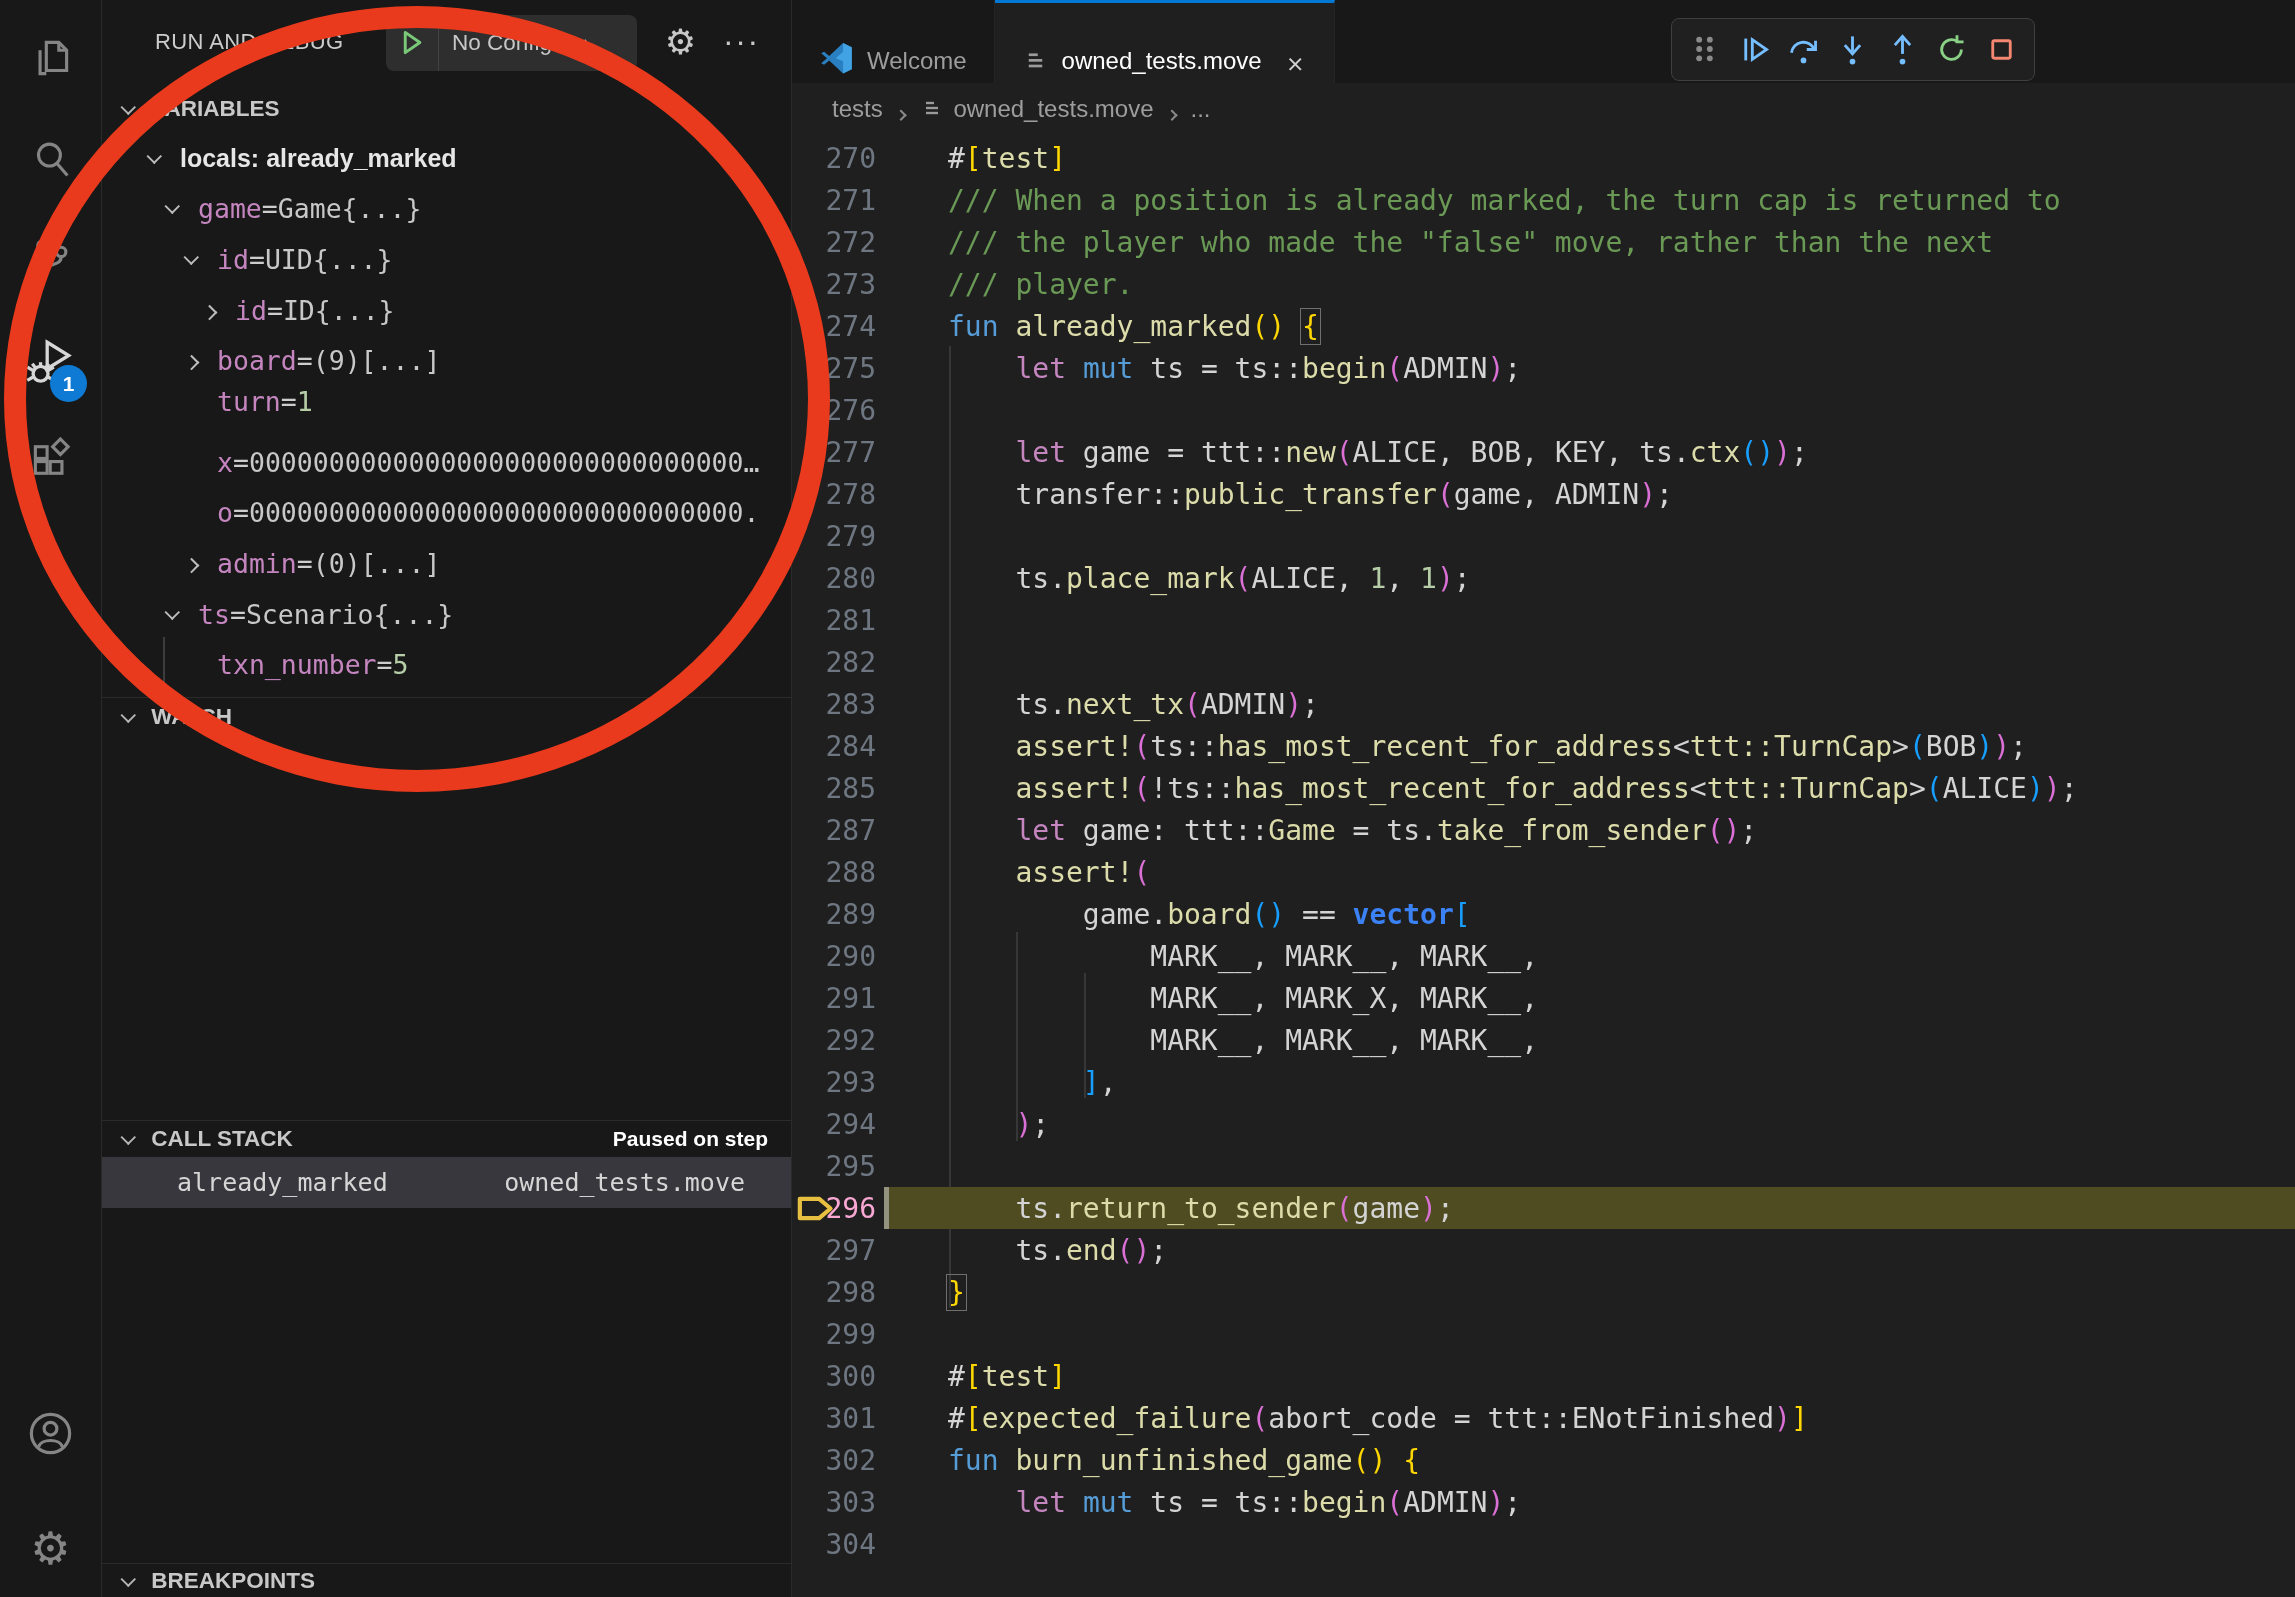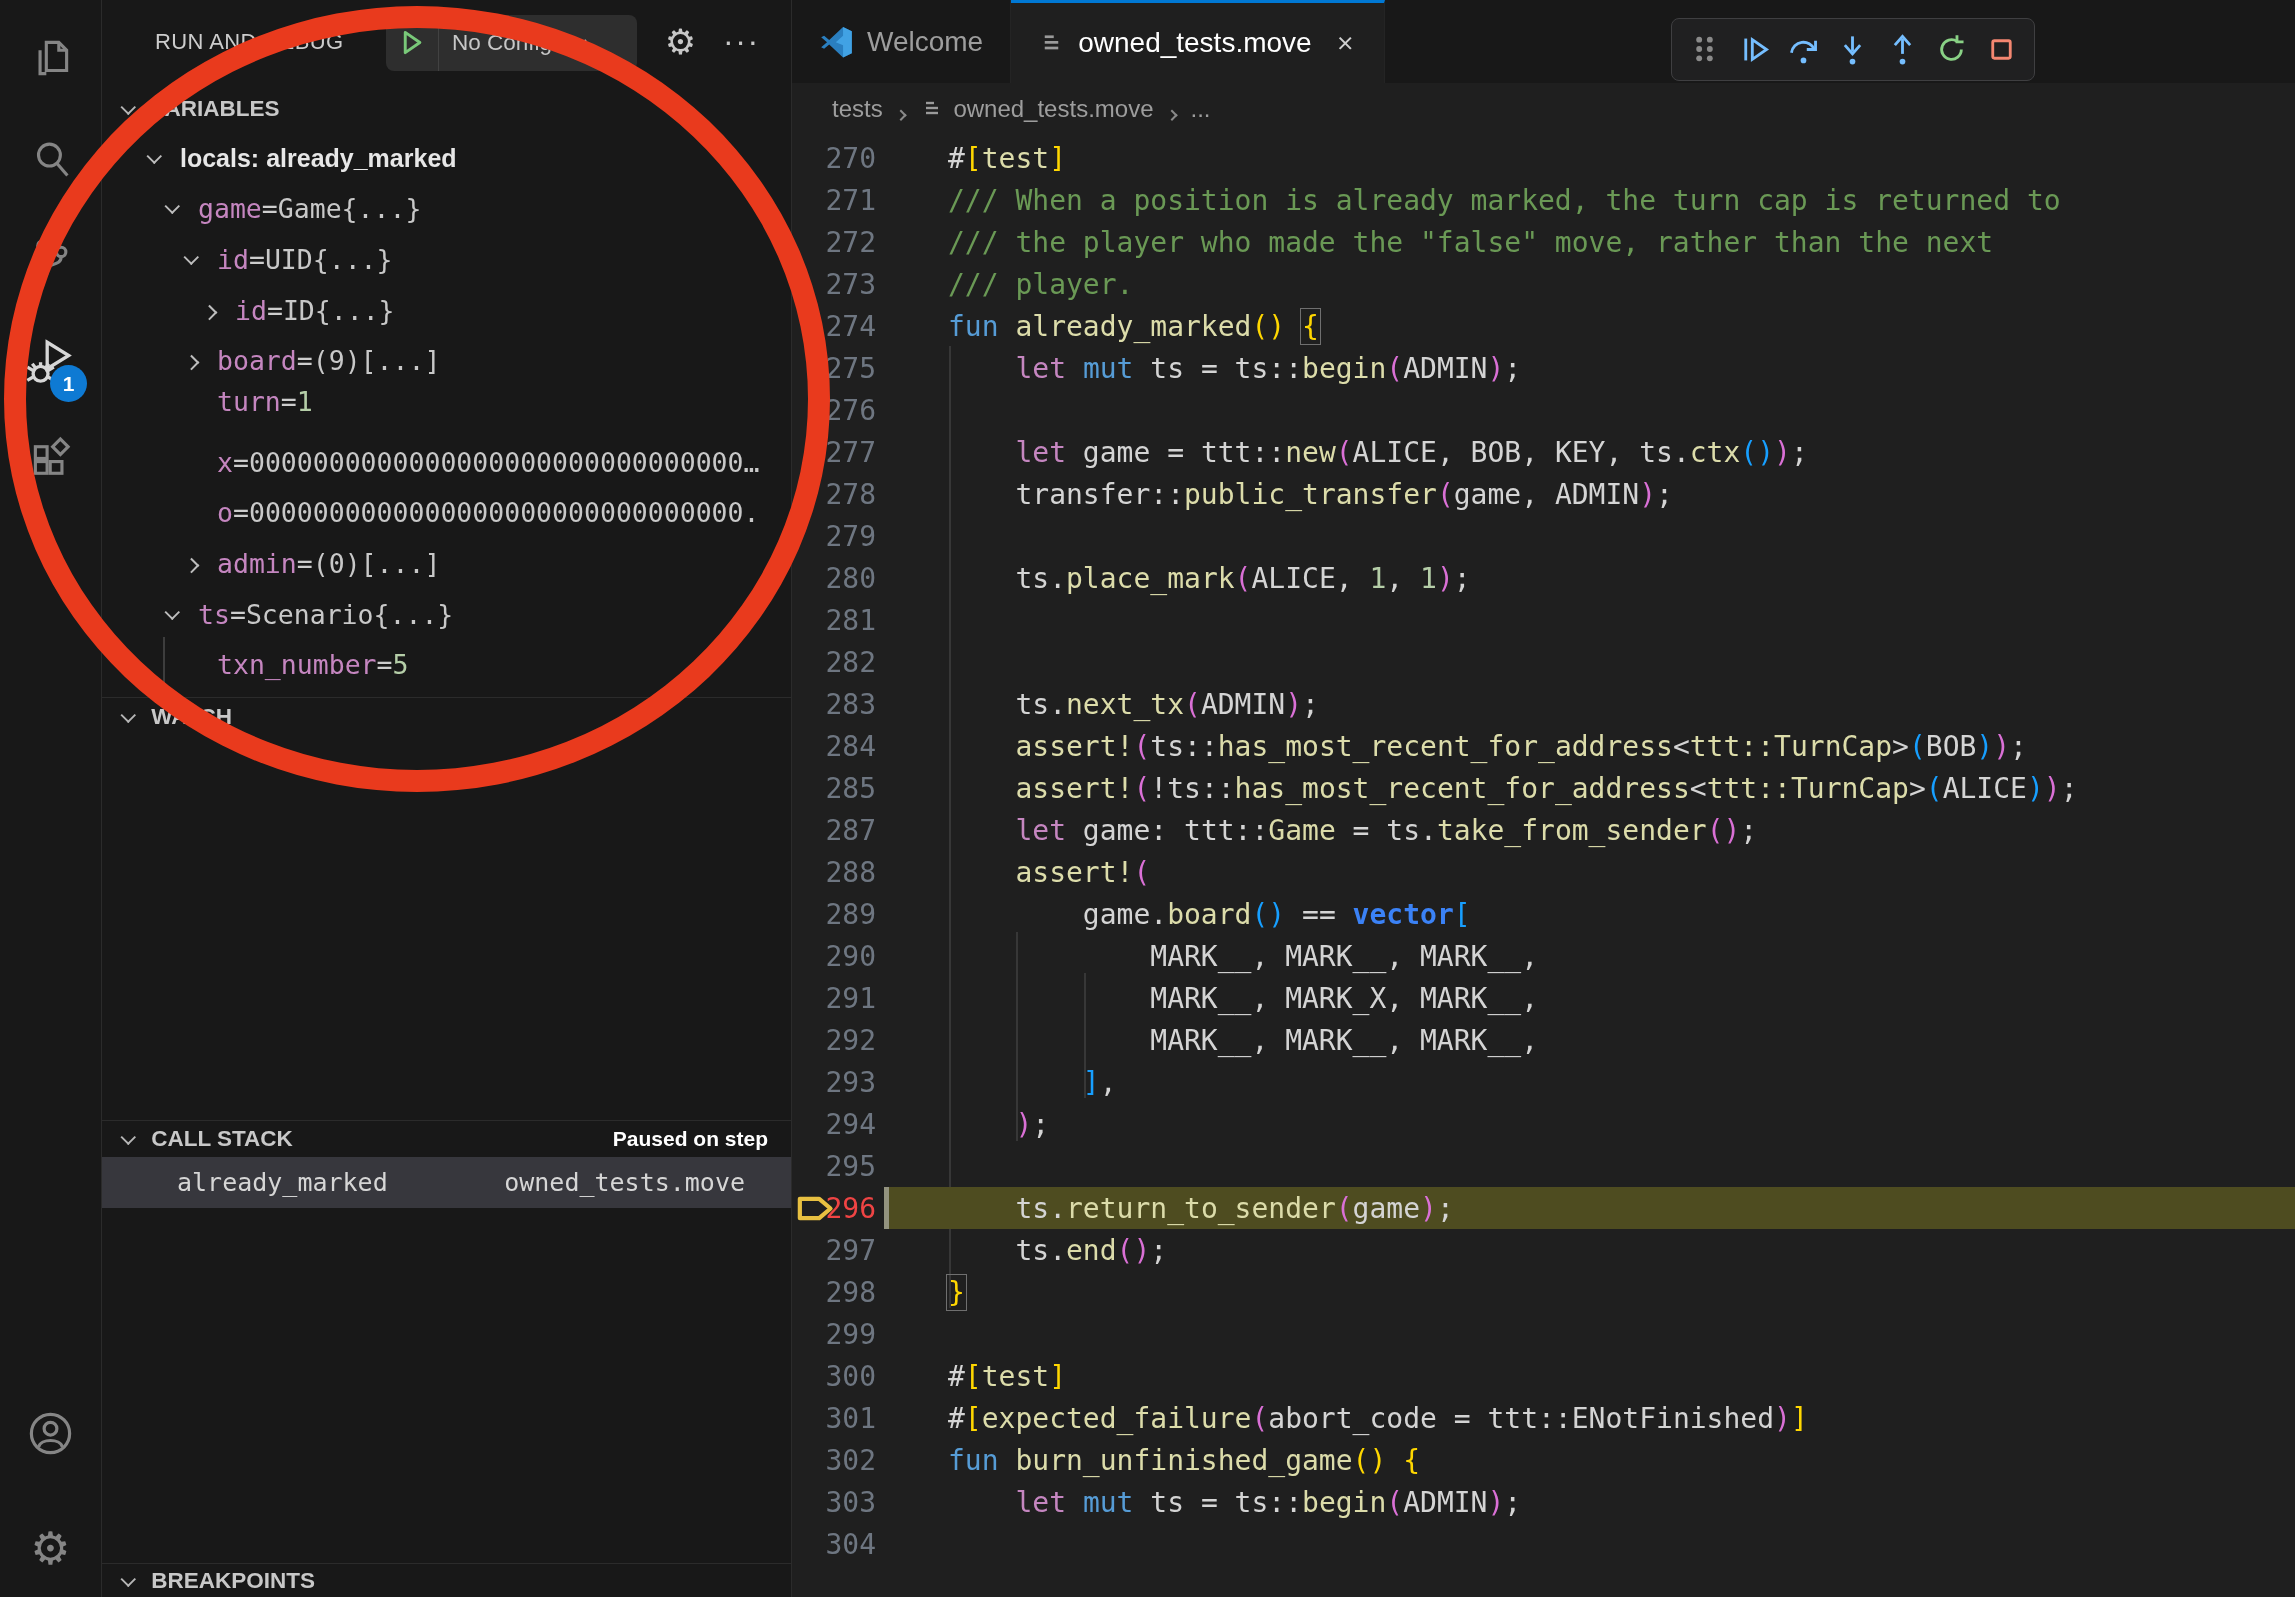--- a/index.html
+++ b/index.html
@@ -58,38 +58,38 @@
   .chev { display:inline-block; width:10.5px; height:10.5px;
     border-right:2.4px solid currentColor; border-bottom:2.4px solid currentColor; }
   .chev.down { transform:rotate(45deg) translate(-1.6px,-1.6px); }
   .chev.right { transform:rotate(-45deg) translate(-1.6px,1.6px); }
   .chev.sm { width:8px; height:8px; border-width:2px; }
 
   
   #editor { position:absolute; left:792px; top:0; width:1503px; height:1597px; background:#1f1f1f; }
   #tabbar { position:absolute; left:0; top:0; width:1503px; height:83px; background:#181818;
     display:flex; }
-  .tab { height:83px; display:flex; align-items:center; padding:8px 27px;
-    border-right:0.8px solid #242424; font-size:28px; color:#9d9d9d; background:#181818; position:relative; }
+  .tab { height:83px; display:flex; align-items:flex-end; padding:8px 27px;
+    border-right:0.8px solid #242424; font-size:24px; color:#9d9d9d; background:#181818; position:relative; }
   .tab.active { background:#1f1f1f; color:#ffffff; border-top:3.2px solid #0078d4; }
   .tab .tab-icon { margin-right:13px; display:flex; align-items:center; }
   .tab .close { margin-left:22.5px; display:flex; align-items:center; }
 
   #breadcrumb { position:absolute; left:0; top:83px; width:1503px; height:51px; background:#1f1f1f;
     display:flex; align-items:center; color:#9d9d9d; font-size:24px; }
   #breadcrumb .bc-sep { margin:0 14.5px; color:#8a8a8a; }
   #breadcrumb .bc-icon { margin-right:9.7px; display:flex; }
 
   #code { position:absolute; left:0; top:137px; width:1503px; height:1461px; }
   .cl { position:relative; height:42px; display:flex; align-items:center;
     font-family:"DejaVu Sans Mono", monospace; font-size:28px; white-space:pre; }
   .ln { position:relative; z-index:2; width:84px; flex:0 0 84px; text-align:right;
     color:#6e7681; font-size:28px; }
   .lc { position:relative; z-index:2; padding-left:72px; }
-  .cl.current .ln { color:#ef4444; }
+  .cl.current .ln { color:#f9a8d4; }
   .cl.current::before { content:""; position:absolute; left:92px; right:0; top:0; bottom:0;
     background:#4e4c20; border-left:5.6px solid #93937f; z-index:1; }
   .cl .step-marker { position:absolute; left:3.2px; top:5.6px; z-index:3; }
 
   .s-pl { color:#d4d4d4; } .s-kw { color:#569cd6; } .s-ctl { color:#c586c0; }
   .s-fn { color:#dcdcaa; } .s-ty { color:#3b82f6;font-weight:bold; } .s-num { color:#b5cea8; }
   .s-cmt { color:#6a9955; } .s-b1 { color:#ffd700; } .s-b2 { color:#da70d6; }
   .s-b3 { color:#179fff; }
   .s-b1box { color:#ffd700; outline:1.6px solid #6f6f6f; outline-offset:1.6px; }
 

